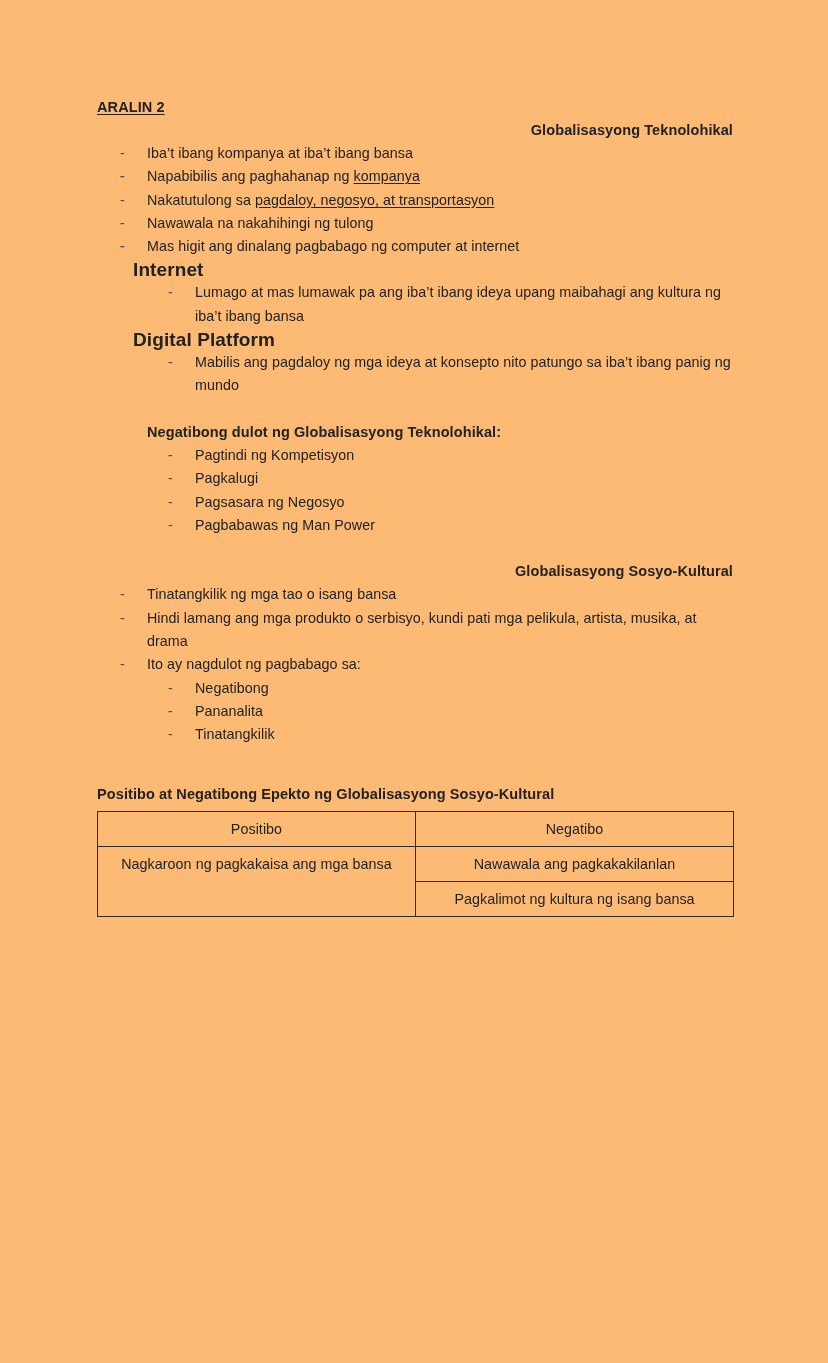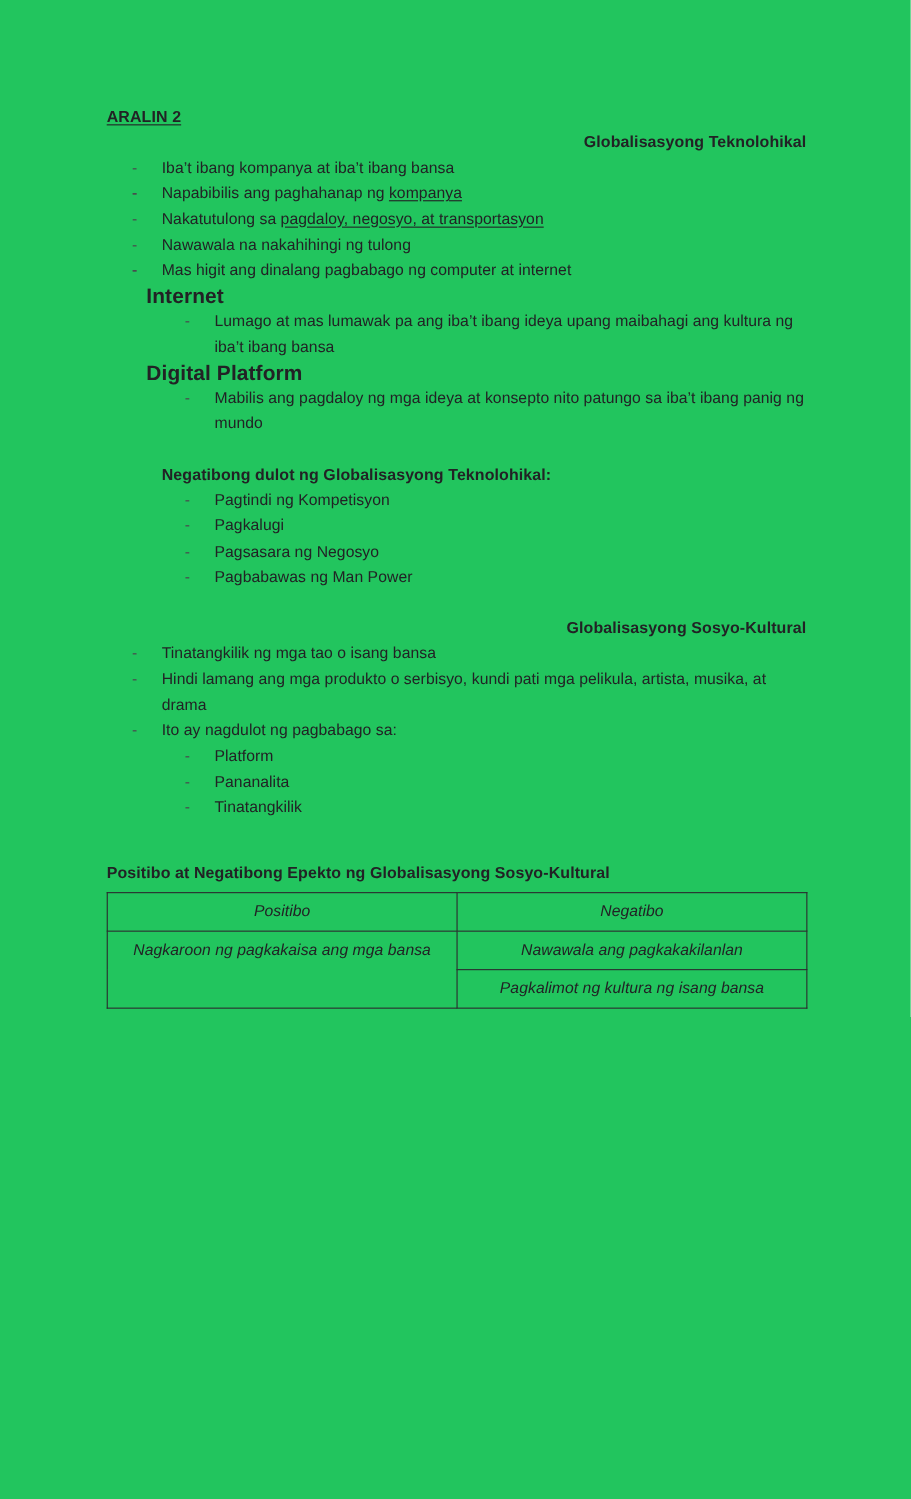--- a/index.html
+++ b/index.html
@@ -14,21 +14,21 @@
     font-family: "Liberation Sans", sans-serif;
     color: #222225;
     -webkit-font-smoothing: antialiased;
   }
 
   .page {
     position: absolute;
     left: 0; top: 0;
     width: 828px;
     height: 1363px;
-    background: #22c55e;
+    background: #fdba74;
     overflow: hidden;
   }
 
   .doc {
     position: absolute;
     left: 97px;
     top: 96px;
     width: 636px;
   }
 
@@ -94,21 +94,20 @@
     font-size: 14.5px;
     font-weight: bold;
     line-height: 23px;
     letter-spacing: 0.1px;
     margin-bottom: 5px;
   }
   table.effects {
     border-collapse: collapse;
     width: 636px;
     table-layout: fixed;
-    font-style: italic;
   }
   table.effects td, table.effects th {
     border: 1.6px solid #2b2b2f;
     font-size: 14.3px;
     font-weight: normal;
     text-align: center;
     letter-spacing: 0.05px;
     padding: 8px 6px;
     color: #222225;
   }
@@ -201,21 +200,21 @@
       <span class="dash">-</span>
       <span>Hindi lamang ang mga produkto o serbisyo, kundi pati mga pelikula, artista, musika, at drama</span>
     </div>
     <div class="li lvl1">
       <span class="dash">-</span>
       <span>Ito ay nagdulot ng pagbabago sa:</span>
     </div>
 
     <div class="li lvl2">
       <span class="dash">-</span>
-      <span>Platform</span>
+      <span>Negatibong</span>
     </div>
     <div class="li lvl2">
       <span class="dash">-</span>
       <span>Pananalita</span>
     </div>
     <div class="li lvl2">
       <span class="dash">-</span>
       <span>Tinatangkilik</span>
     </div>
 

